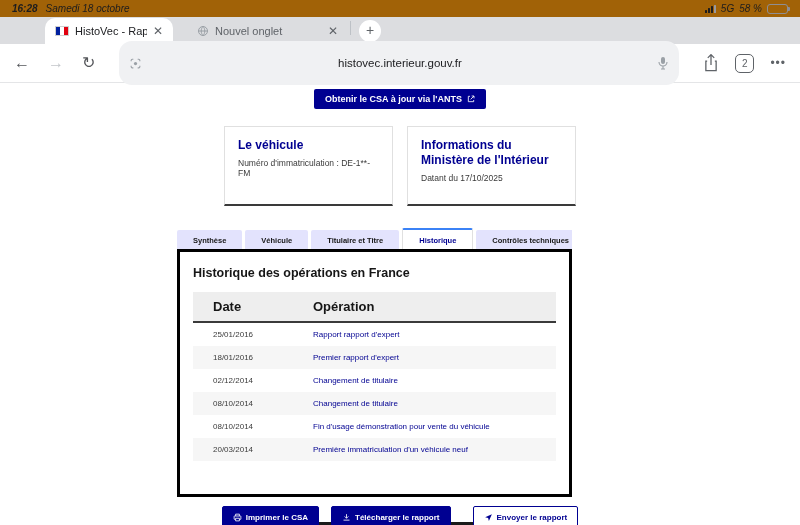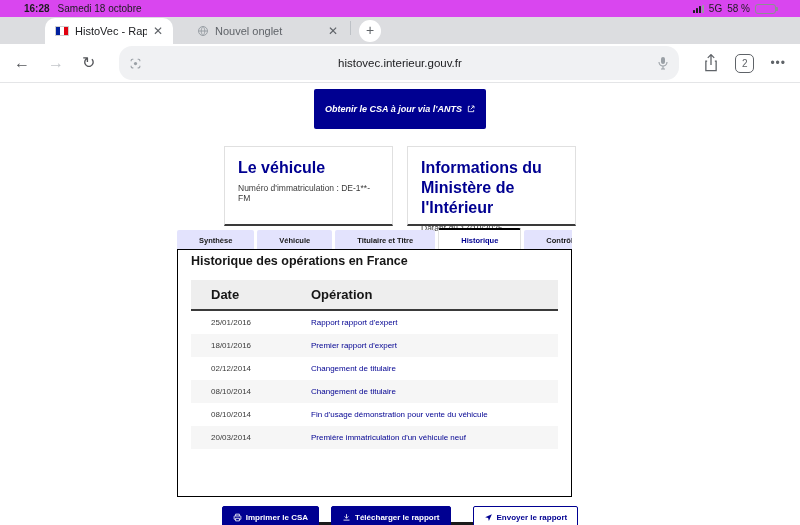--- a/index.html
+++ b/index.html
@@ -1,20 +1,20 @@
 <!DOCTYPE html>
 <html><head>
 <meta charset="utf-8">
 <style>
   * { margin:0; padding:0; box-sizing:border-box; }
   html,body { width:800px; height:525px; overflow:hidden; }
   body { font-family:"Liberation Sans", sans-serif; background:#fff; position:relative; }
 
   
-  .statusbar { height:17px; background:#d946ef; display:flex; justify-content:space-between; align-items:center; padding:0 24px; font-size:10px; color:#1c1c1e; }
+  .statusbar { height:17px; background:#a16207; display:flex; justify-content:space-between; align-items:center; padding:0 12px; font-size:10px; color:#1c1c1e;font-style:italic; }
   .status-left { display:flex; gap:8px; align-items:center; }
   .status-time { font-weight:bold; }
   .status-right { display:flex; gap:5px; align-items:center; }
   .signal { display:flex; align-items:flex-end; gap:1px; height:8px; }
   .signal i { display:block; width:2px; background:#1c1c1e; border-radius:0.5px; }
   .signal i:nth-child(1){height:3px;} .signal i:nth-child(2){height:5px;} .signal i:nth-child(3){height:7px;} .signal i:nth-child(4){height:8px; background:#9a9aa0;}
   .battery { width:21px; height:10px; border:1px solid #8e8e93; border-radius:3px; position:relative; padding:1px; }
   .battery .fill { height:100%; width:58%; background:#f7ce46; border-radius:1.5px; }
   .battery:after { content:""; position:absolute; right:-3px; top:2.5px; width:2px; height:4px; background:#8e8e93; border-radius:0 1px 1px 0; }
 
@@ -28,40 +28,40 @@
   .favicon i { flex:1; } .favicon i:nth-child(1){background:#01209f;} .favicon i:nth-child(2){background:#fff;} .favicon i:nth-child(3){background:#e1000f;}
   .tab-close { color:#5f6368; font-size:12px; flex:none; cursor:default; }
   .globe-icon { flex:none; width:12px; height:12px; color:#9aa0a6; }
   .tab-sep { width:1px; height:14px; background:#bdc1c6; margin:0 8px 6px 2px; align-self:center; }
   .newtab-btn { width:22px; height:22px; background:#fff; border-radius:50%; color:#5f6368; font-size:14px; line-height:20px; text-align:center; margin-bottom:2px; }
 
   
   .toolbar { height:39px; background:#fff; border-bottom:1px solid #e4e5e7; display:flex; align-items:center; padding:0 14px; gap:18px; }
   .nav-icon { font-size:16px; color:#54565a; line-height:1; }
   .nav-icon.disabled { color:#c3c6ca; }
-  .omnibox { flex:1; height:34px; background:#f0f1f3; border-radius:13px; display:flex; align-items:center; padding:0 10px; margin:0 6px; }
+  .omnibox { flex:1; height:44px; background:#f0f1f3; border-radius:13px; display:flex; align-items:center; padding:0 10px; margin:0 6px; }
   .omni-url { flex:1; text-align:center; font-size:11.5px; color:#202124; }
   .toolbar-right { display:flex; align-items:center; gap:16px; color:#5f6368; }
   .tabcount { width:19px; height:19px; border:1.5px solid #5f6368; border-radius:5px; font-size:10px; display:flex; align-items:center; justify-content:center; }
   .dots { font-size:12px; letter-spacing:1px; }
   svg.ic { display:block; }
 
   
   .page { position:relative; height:442px; background:#fff; --blue:#000091; }
-  .csa-btn { display:flex; align-items:center; gap:5px; margin:6px auto 0; width:fit-content; background:#000091; color:#fff; font-size:9px; font-weight:bold; padding:15px 11px; border:none; border-radius:2px;font-style:italic; }
+  .csa-btn { display:flex; align-items:center; gap:5px; margin:6px auto 0; width:fit-content; background:#000091; color:#fff; font-size:9px; font-weight:bold; padding:5px 11px; border:none; border-radius:2px; }
   .cards { display:flex; justify-content:center; gap:14px; margin-top:17px; }
   .card { width:169px; height:80px; border:1px solid #e0e0e0; border-bottom:2px solid #3a3a3a; padding:11px 13px; background:#fff; }
-  .card h3 { color:#000091; font-size:16px; line-height:1.25; margin-bottom:5px; }
+  .card h3 { color:#000091; font-size:12px; line-height:1.25; margin-bottom:5px; }
   .card p { color:#3a3a3a; font-size:8.5px; }
 
   .dsfr-tabs { position:absolute; left:177px; top:139px; width:395px; display:flex; gap:3px; align-items:flex-end; overflow:hidden; }
-  .dsfr-tab { flex:none; background:#e3e3fd; color:#161616; font-size:7.5px; font-weight:bold; padding:6px 22px 5px; white-space:nowrap; border-radius:2px 2px 0 0; }
-  .dsfr-tab.active { background:#fff; color:#000091; border:1px solid #e0e0e0; border-bottom:none; border-top:2px solid #000000; }
-
-  .panel { position:absolute; left:177px; top:160px; width:395px; height:248px; border:1px solid #000000; background:#fff; padding:2px 13px; }
+  .dsfr-tab { flex:none; background:#e3e3fd; color:#161616; font-size:7.5px; font-weight:bold; padding:6px 16px 5px; white-space:nowrap; border-radius:2px 2px 0 0; }
+  .dsfr-tab.active { background:#fff; color:#000091; border:1px solid #e0e0e0; border-bottom:none; border-top:2px solid #3b82f6; }
+
+  .panel { position:absolute; left:177px; top:160px; width:395px; height:248px; border:3px solid #000000; background:#fff; padding:12px 13px; }
   .panel h2 { font-size:12.5px; color:#161616; margin:2px 0 12px; }
   table.hist { width:100%; border-collapse:collapse; font-size:8px; }
   table.hist thead th { background:#eeeeee; text-align:left; font-size:13px; color:#161616; padding:7px 0 7px 20px; border-bottom:2px solid #3a3a3a; }
   table.hist th.col-date, table.hist td.col-date { width:100px; }
   table.hist tbody td { padding:7px 0 7px 20px; color:#3a3a3a; }
   table.hist tbody tr:nth-child(even) { background:#f6f6f6; }
   table.hist td.op { color:#000091; }
 
   
   .footer-shadow { position:absolute; left:298px; bottom:4px; width:206px; height:5px; background:#1a1a1a; border-radius:2px; }

